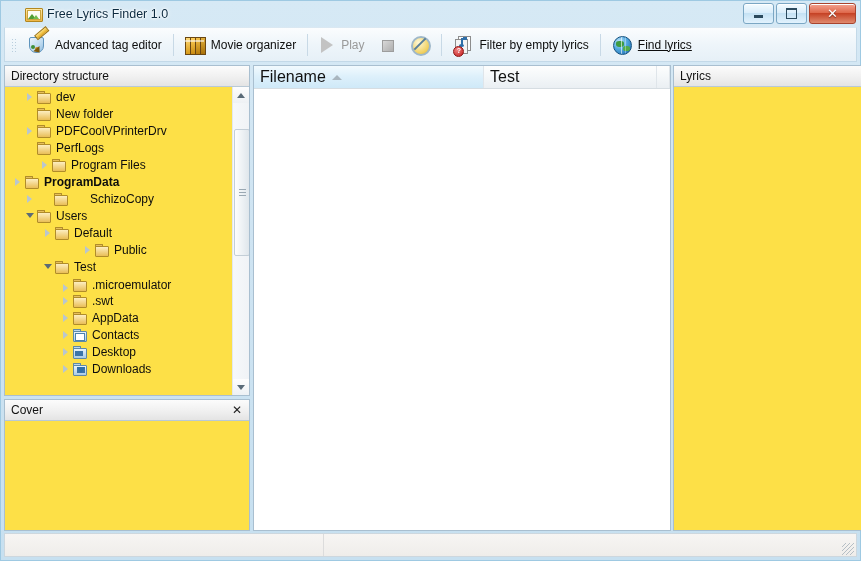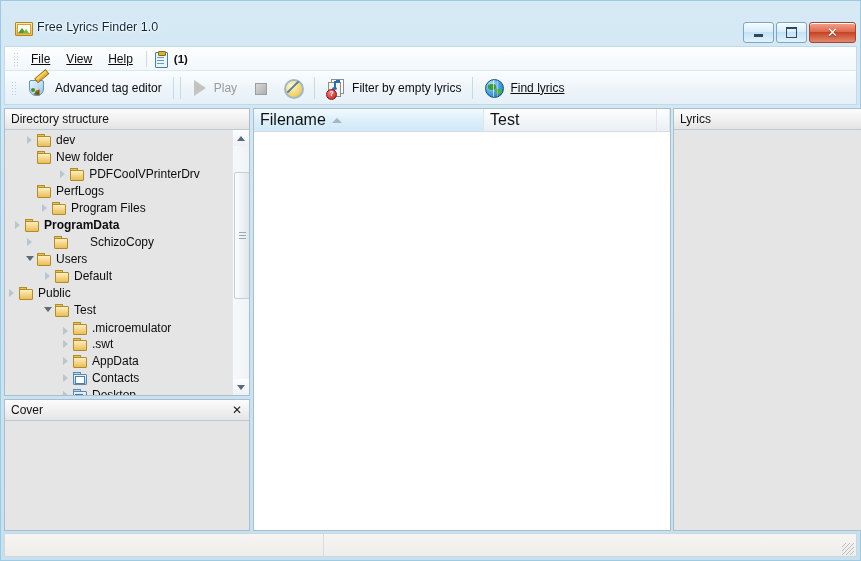--- a/index.html
+++ b/index.html
@@ -12,23 +12,22 @@
   .window{
     position:absolute;left:0;top:0;width:861px;height:561px;
     box-sizing:border-box;
     background:linear-gradient(180deg,#d6e9f5 0%,#cfe4f2 40%,#c7e0f0 100%);
     border:1px solid #9ec9e2;
     display:flex;flex-direction:column;
   }
   
   .titlebar{
     height:26px;flex:0 0 26px;position:relative;
-    display:flex;
-    padding-left:14px;
-    margin-top:19px;
+    display:flex;align-items:center;
+    padding-left:24px;
   }
   .app-icon{
     width:16px;height:16px;flex:0 0 16px;margin-right:6px;position:relative;
   }
   .app-icon .folder{
     position:absolute;left:0;top:2px;width:16px;height:12px;
     background:linear-gradient(180deg,#ffe9a8 0%,#f5c council 0%);
     background:linear-gradient(180deg,#ffeaa7 0%,#eeb544 100%);
     border:1px solid #b3871f;border-radius:1px;
   }
@@ -221,21 +220,21 @@
   .panel-head{
     height:20px;flex:0 0 20px;
     background:linear-gradient(180deg,#fcfcfc 0%,#f0f0f0 55%,#e4e4e4 100%);
     border-bottom:1px solid #b9c9d6;
     display:flex;align-items:center;justify-content:space-between;
     padding:0 5px 0 6px;font-size:12px;color:#111;
   }
   .panel-x{
     font-size:12px;font-weight:bold;color:#222;cursor:default;padding:0 2px;
   }
-  .panel-body{flex:1 1 auto;background:#e5e5e5;overflow:hidden;position:relative;min-height:0;}
+  .panel-body{flex:1 1 auto;background:#fde047;overflow:hidden;position:relative;min-height:0;}
   
   .tree-panel{flex:1 1 auto;min-height:0;}
   .tree{
     position:absolute;left:0;top:0;right:16px;bottom:0;overflow:hidden;padding-top:1px;
   }
   .trow{height:17px;display:flex;align-items:center;white-space:nowrap;font-size:12px;}
   .exp{width:13px;flex:0 0 13px;display:flex;align-items:center;justify-content:center;}
   .exp .closed{
     width:0;height:0;border-top:4px solid transparent;border-bottom:4px solid transparent;
     border-left:5px solid #b9c6cf;
@@ -361,52 +360,47 @@
         </div>
       <div class="winbtn">
           <div class="glyph-max"></div>
         </div>
       <div class="winbtn close">
           <div class="glyph-close">✕</div>
         </div>
     </div>
   </div>
 
-  <div class="menubar">
-    <div class="gripper"></div>
-    <div class="menu-item"><u>File</u></div>
-    <div class="menu-item"><u>View</u></div>
-    <div class="menu-item"><u>Help</u></div>
-    <div class="menu-sep"></div>
-    <div class="clip-icon">
-      <div class="pad"></div>
-        <div class="clipTop"></div>
-      <div class="ln" style="top:6px"></div>
-        <div class="ln" style="top:9px"></div>
-        <div class="ln" style="top:12px"></div>
-    </div>
-    <div class="clip-count">(1)</div>
-  </div>
 
   <div class="toolbar">
     <div class="gripper"></div>
 
     <div class="tb-item">
       <span class="ic ic-tag">
         <span class="sh"></span>
           <span class="dot"></span>
           <span class="dot2"></span>
           <span class="pen"></span>
           <span class="tip"></span>
       </span>
       <span class="tb-label">Advanced tag editor</span>
     </div>
 
     <div class="tb-sep"></div>
 
+    <div class="tb-item">
+      <span class="ic ic-movie">
+        <span class="b b1"></span>
+          <span class="b b2"></span>
+          <span class="b b3"></span>
+          <span class="b b4"></span>
+          <span class="strip"></span>
+      </span>
+      <span class="tb-label">Movie organizer</span>
+    </div>
 
     <div class="tb-sep"></div>
 
     <div class="tb-item">
       <span class="ic ic-play">
           <span class="tri"></span>
         </span>
       <span class="tb-label disabled">Play</span>
     </div>
 
@@ -472,21 +466,21 @@
                 <span class="tlabel">dev</span>
               </div>
               <div class="trow" style="padding-left: 18px;">
                 <span class="exp"></span>
                 <span class="fic">
                   <span class="tab"></span>
                   <span class="bod"></span>
                 </span>
                 <span class="tlabel">New folder</span>
               </div>
-              <div class="trow" style="padding-left: 18px; justify-content: center;">
+              <div class="trow" style="padding-left: 18px;">
                 <span class="exp">
                   <span class="closed"></span>
                 </span>
                 <span class="fic">
                   <span class="tab"></span>
                   <span class="bod"></span>
                 </span>
                 <span class="tlabel">PDFCoolVPrinterDrv</span>
               </div>
               <div class="trow" style="padding-left: 18px; text-align: right;">
@@ -540,21 +534,21 @@
               <div class="trow" style="padding-left: 36px;">
                 <span class="exp">
                   <span class="closed"></span>
                 </span>
                 <span class="fic">
                   <span class="tab"></span>
                   <span class="bod"></span>
                 </span>
                 <span class="tlabel">Default</span>
               </div>
-              <div class="trow" style="">
+              <div class="trow" style="padding-left: 36px; margin-left: 40px;">
                 <span class="exp">
                   <span class="closed"></span>
                 </span>
                 <span class="fic">
                   <span class="tab"></span>
                   <span class="bod"></span>
                 </span>
                 <span class="tlabel">Public</span>
               </div>
               <div class="trow" style="padding-left: 36px;">

